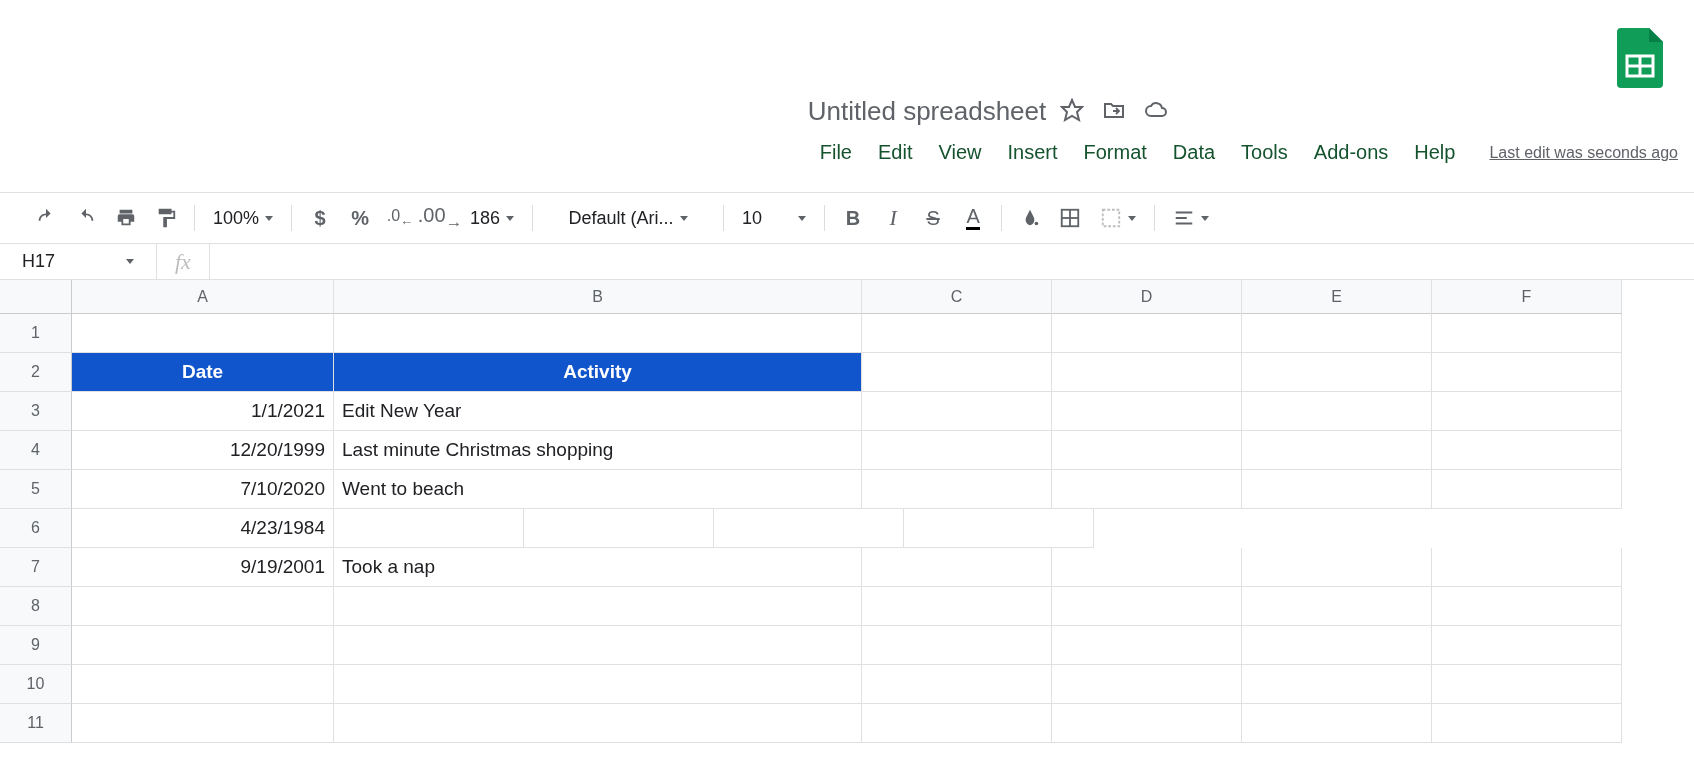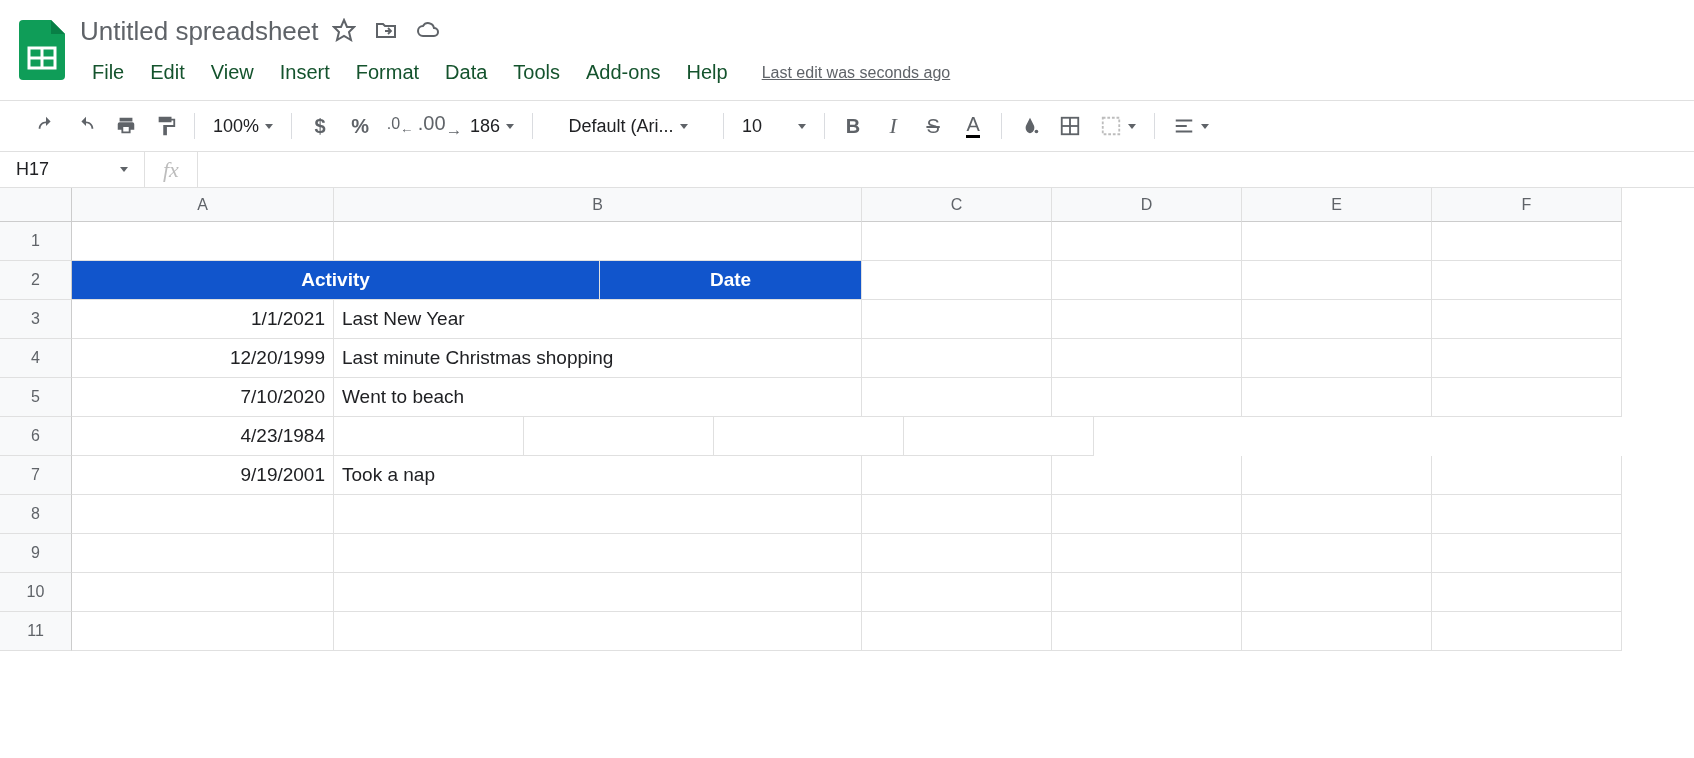--- a/index.html
+++ b/index.html
@@ -1,37 +1,37 @@
 <!DOCTYPE html>
 <html><head>
 <meta charset="utf-8">
 <style>
 * { box-sizing: border-box; margin: 0; padding: 0; }
 body { font-family: Arial, sans-serif; font-size: 14px; color: #202124; background: #fff; width: 1694px; }
 
-.header { display: flex; align-items: center; padding: 12px 16px; }
+.header { display: flex; align-items: flex-end; padding: 24px 16px; flex-direction: column; }
 .logo { width: 52px; height: 68px; display: flex; align-items: center; justify-content: center; margin-right: 12px; }
 .title-area { flex: 1; }
 .title-row { display: flex; align-items: center; gap: 14px; padding-top: 4px; }
 .doc-title { font-size: 26px; color: #5f6368; font-weight: 400; }
 .title-icons { display: flex; gap: 18px; color: #5f6368; }
 .title-icons svg { width: 24px; height: 24px; }
 
 .menubar { display: flex; gap: 2px; padding-top: 10px; align-items: center; }
 .menu-item { font-size: 20px; color: #14532d; padding: 4px 12px; cursor: pointer; }
 .last-edit { font-size: 16px; color: #5f6368; text-decoration: underline; margin-left: 20px; cursor: pointer; }
 
 .toolbar { display: flex; align-items: center; padding: 6px 28px; border-top: 1px solid #e0e0e0; border-bottom: 1px solid #e0e0e0; gap: 4px; height: 52px; }
 .tb-btn { display: flex; align-items: center; justify-content: center; width: 36px; height: 36px; color: #5f6368; cursor: pointer; border-radius: 4px; }
 .tb-sep { width: 1px; height: 26px; background: #dadce0; margin: 0 6px; }
 .tb-text { font-size: 18px; color: #202124; padding: 0 8px; cursor: pointer; display: flex; align-items: center; gap: 6px; }
 .tb-caret { border-top: 5px solid #5f6368; border-left: 4px solid transparent; border-right: 4px solid transparent; display: inline-block; }
 
 .formula-bar { display: flex; align-items: center; border-bottom: 1px solid #e0e0e0; height: 36px; }
-.name-box { width: 145px; display: flex; align-items: center; justify-content: space-between; padding: 0 16px; font-size: 18px; color: #202124; border-right: 1px solid #e0e0e0; height: 100%; }
+.name-box { width: 157px; display: flex; align-items: center; justify-content: space-between; padding: 0 22px; font-size: 18px; color: #202124; border-right: 1px solid #e0e0e0; height: 100%; }
 .fx { font-style: italic; font-family: serif; font-size: 22px; color: #bdbdbd; padding: 0 18px; border-right: 1px solid #e0e0e0; height: 100%; display: flex; align-items: center; }
 .formula-input { flex: 1; padding: 0 12px; height: 100%; }
 
 .grid { display: flex; }
 .row-headers { display: flex; flex-direction: column; }
 .corner { width: 72px; height: 34px; background: #f8f9fa; border-right: 1px solid #ccc; border-bottom: 1px solid #ccc; }
 .row-header { width: 72px; height: 39px; background: #f8f9fa; border-right: 1px solid #ccc; border-bottom: 1px solid #e0e0e0; display: flex; align-items: center; justify-content: center; font-size: 16px; color: #5f6368; }
 
 .cols { flex: 1; }
 .col-headers { display: flex; }
@@ -233,31 +233,31 @@
     <div class="cell-row">
       <div class="cell col-A"></div>
       <div class="cell col-B"></div>
       <div class="cell col-C"></div>
       <div class="cell col-D"></div>
       <div class="cell col-E"></div>
       <div class="cell col-F"></div>
     </div>
 
     <div class="cell-row">
+      <div class="cell col-A header-cell">Date</div>
       <div class="cell col-B header-cell">Activity</div>
-      <div class="cell col-A header-cell">Date</div>
       <div class="cell col-C"></div>
       <div class="cell col-D"></div>
       <div class="cell col-E"></div>
       <div class="cell col-F"></div>
     </div>
 
     <div class="cell-row">
       <div class="cell col-A right">1/1/2021</div>
-      <div class="cell col-B left">Last New Year</div>
+      <div class="cell col-B left">Edit New Year</div>
       <div class="cell col-C"></div>
       <div class="cell col-D"></div>
       <div class="cell col-E"></div>
       <div class="cell col-F"></div>
     </div>
     <div class="cell-row">
       <div class="cell col-A right">12/20/1999</div>
       <div class="cell col-B left">Last minute Christmas shopping</div>
       <div class="cell col-C"></div>
       <div class="cell col-D"></div>

